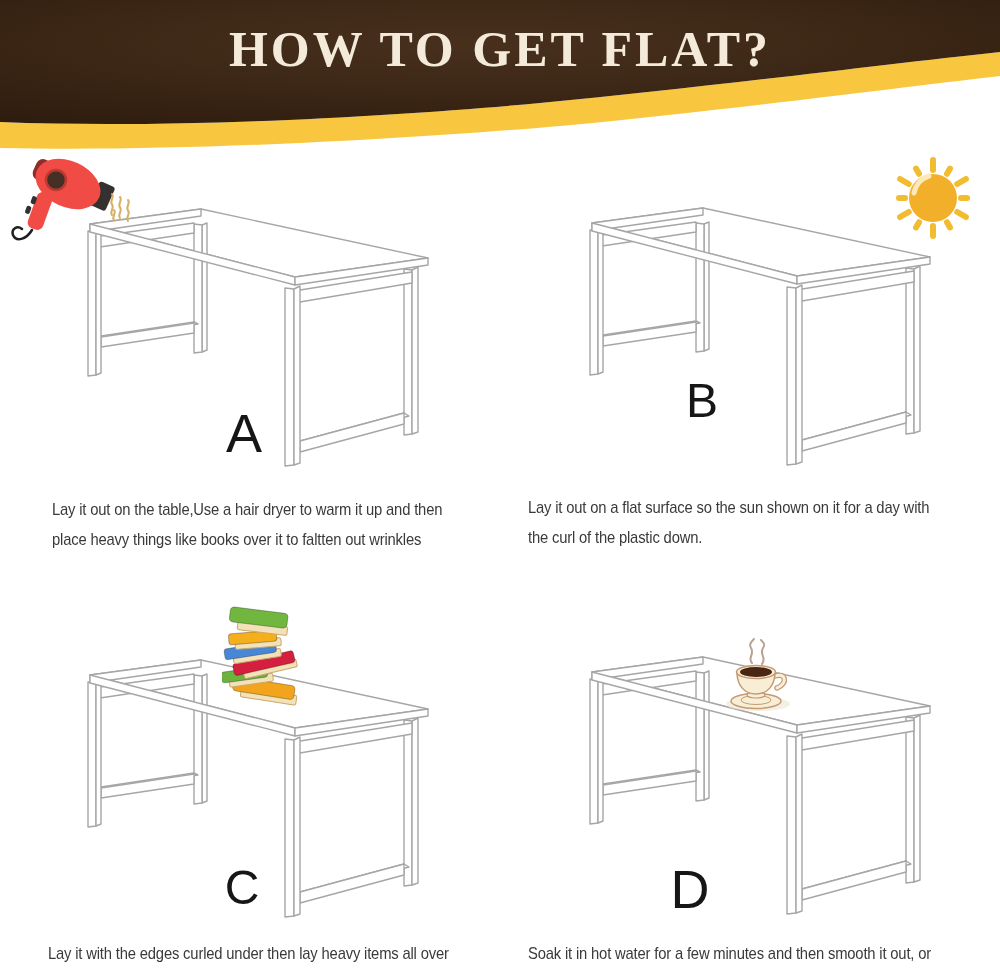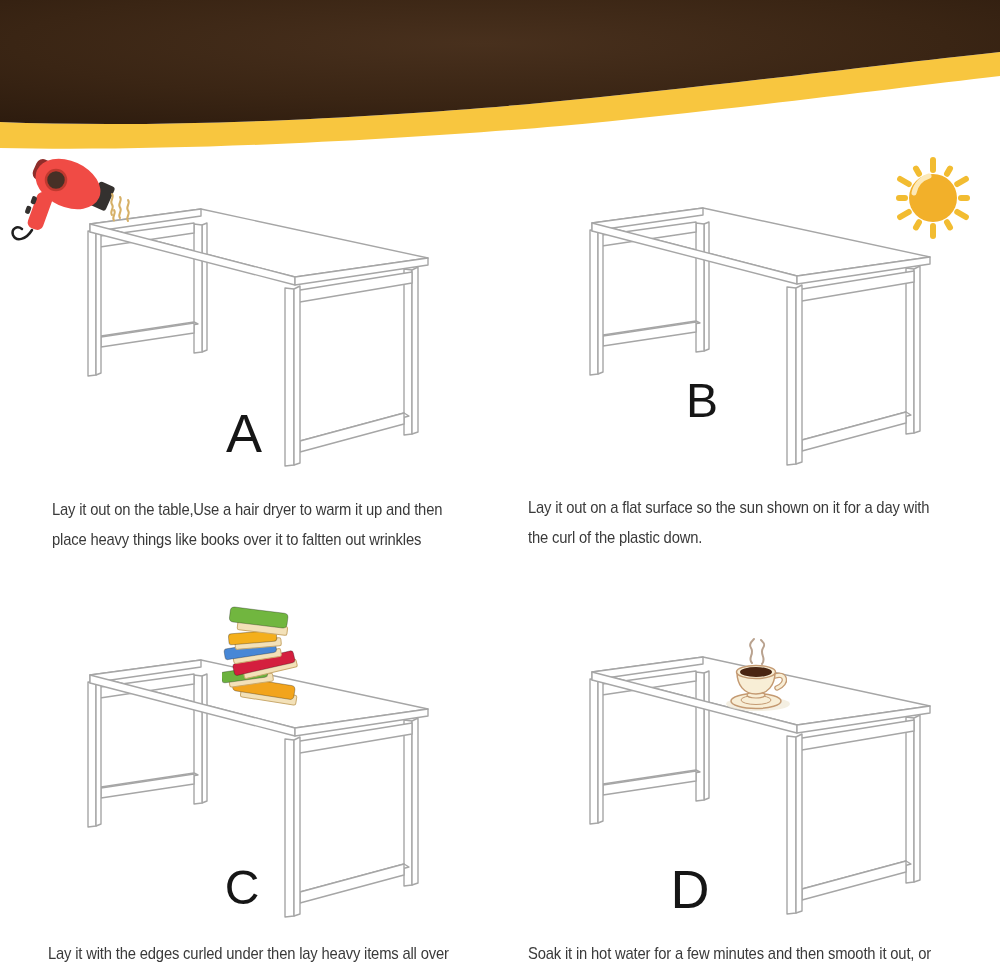--- a/index.html
+++ b/index.html
@@ -96,20 +96,21 @@
       <radialGradient id="hdrGrad" cx="48%" cy="35%" r="85%">
         <stop offset="0%" class="stop-brown-a"></stop>
         <stop offset="55%" class="stop-brown-b"></stop>
         <stop offset="100%" class="stop-brown-c"></stop>
       </radialGradient>
     </defs>
     <path style="fill:var(--ribbon_yellow)" d="M0,122 C180,129 400,116 540,103 C700,88 870,66 1000,52
              L1000,76 C880,90 710,112 560,126 C410,139 180,152 0,148 Z"></path>
     <path fill="url(#hdrGrad)" d="M0,0 L1000,0 L1000,52 C870,66 700,88 540,103 C400,116 180,129 0,122 Z"></path>
   </svg>
+  <div class="title">HOW TO GET FLAT?</div>
 
   <svg class="abs tbl-a" width="385" height="285">
     <use href="#tbl"></use>
   </svg>
 
   <svg class="abs dryer" width="140" height="115" viewBox="0 0 140 115">
     <rect x="32" y="8" width="20" height="22" rx="7" transform="rotate(24 42 19)" style="fill:var(--dryer_maroon)"></rect>
     <rect x="92" y="31" width="17" height="26" rx="3" transform="rotate(24 100 44)" style="fill:var(--dryer_dark)"></rect>
     <rect x="30" y="40" width="16" height="38" rx="6" transform="rotate(20 38 59)" style="fill:var(--dryer_red)"></rect>
     <ellipse cx="66" cy="32" rx="34" ry="23" transform="rotate(24 66 32)" style="fill:var(--dryer_red)"></ellipse>

